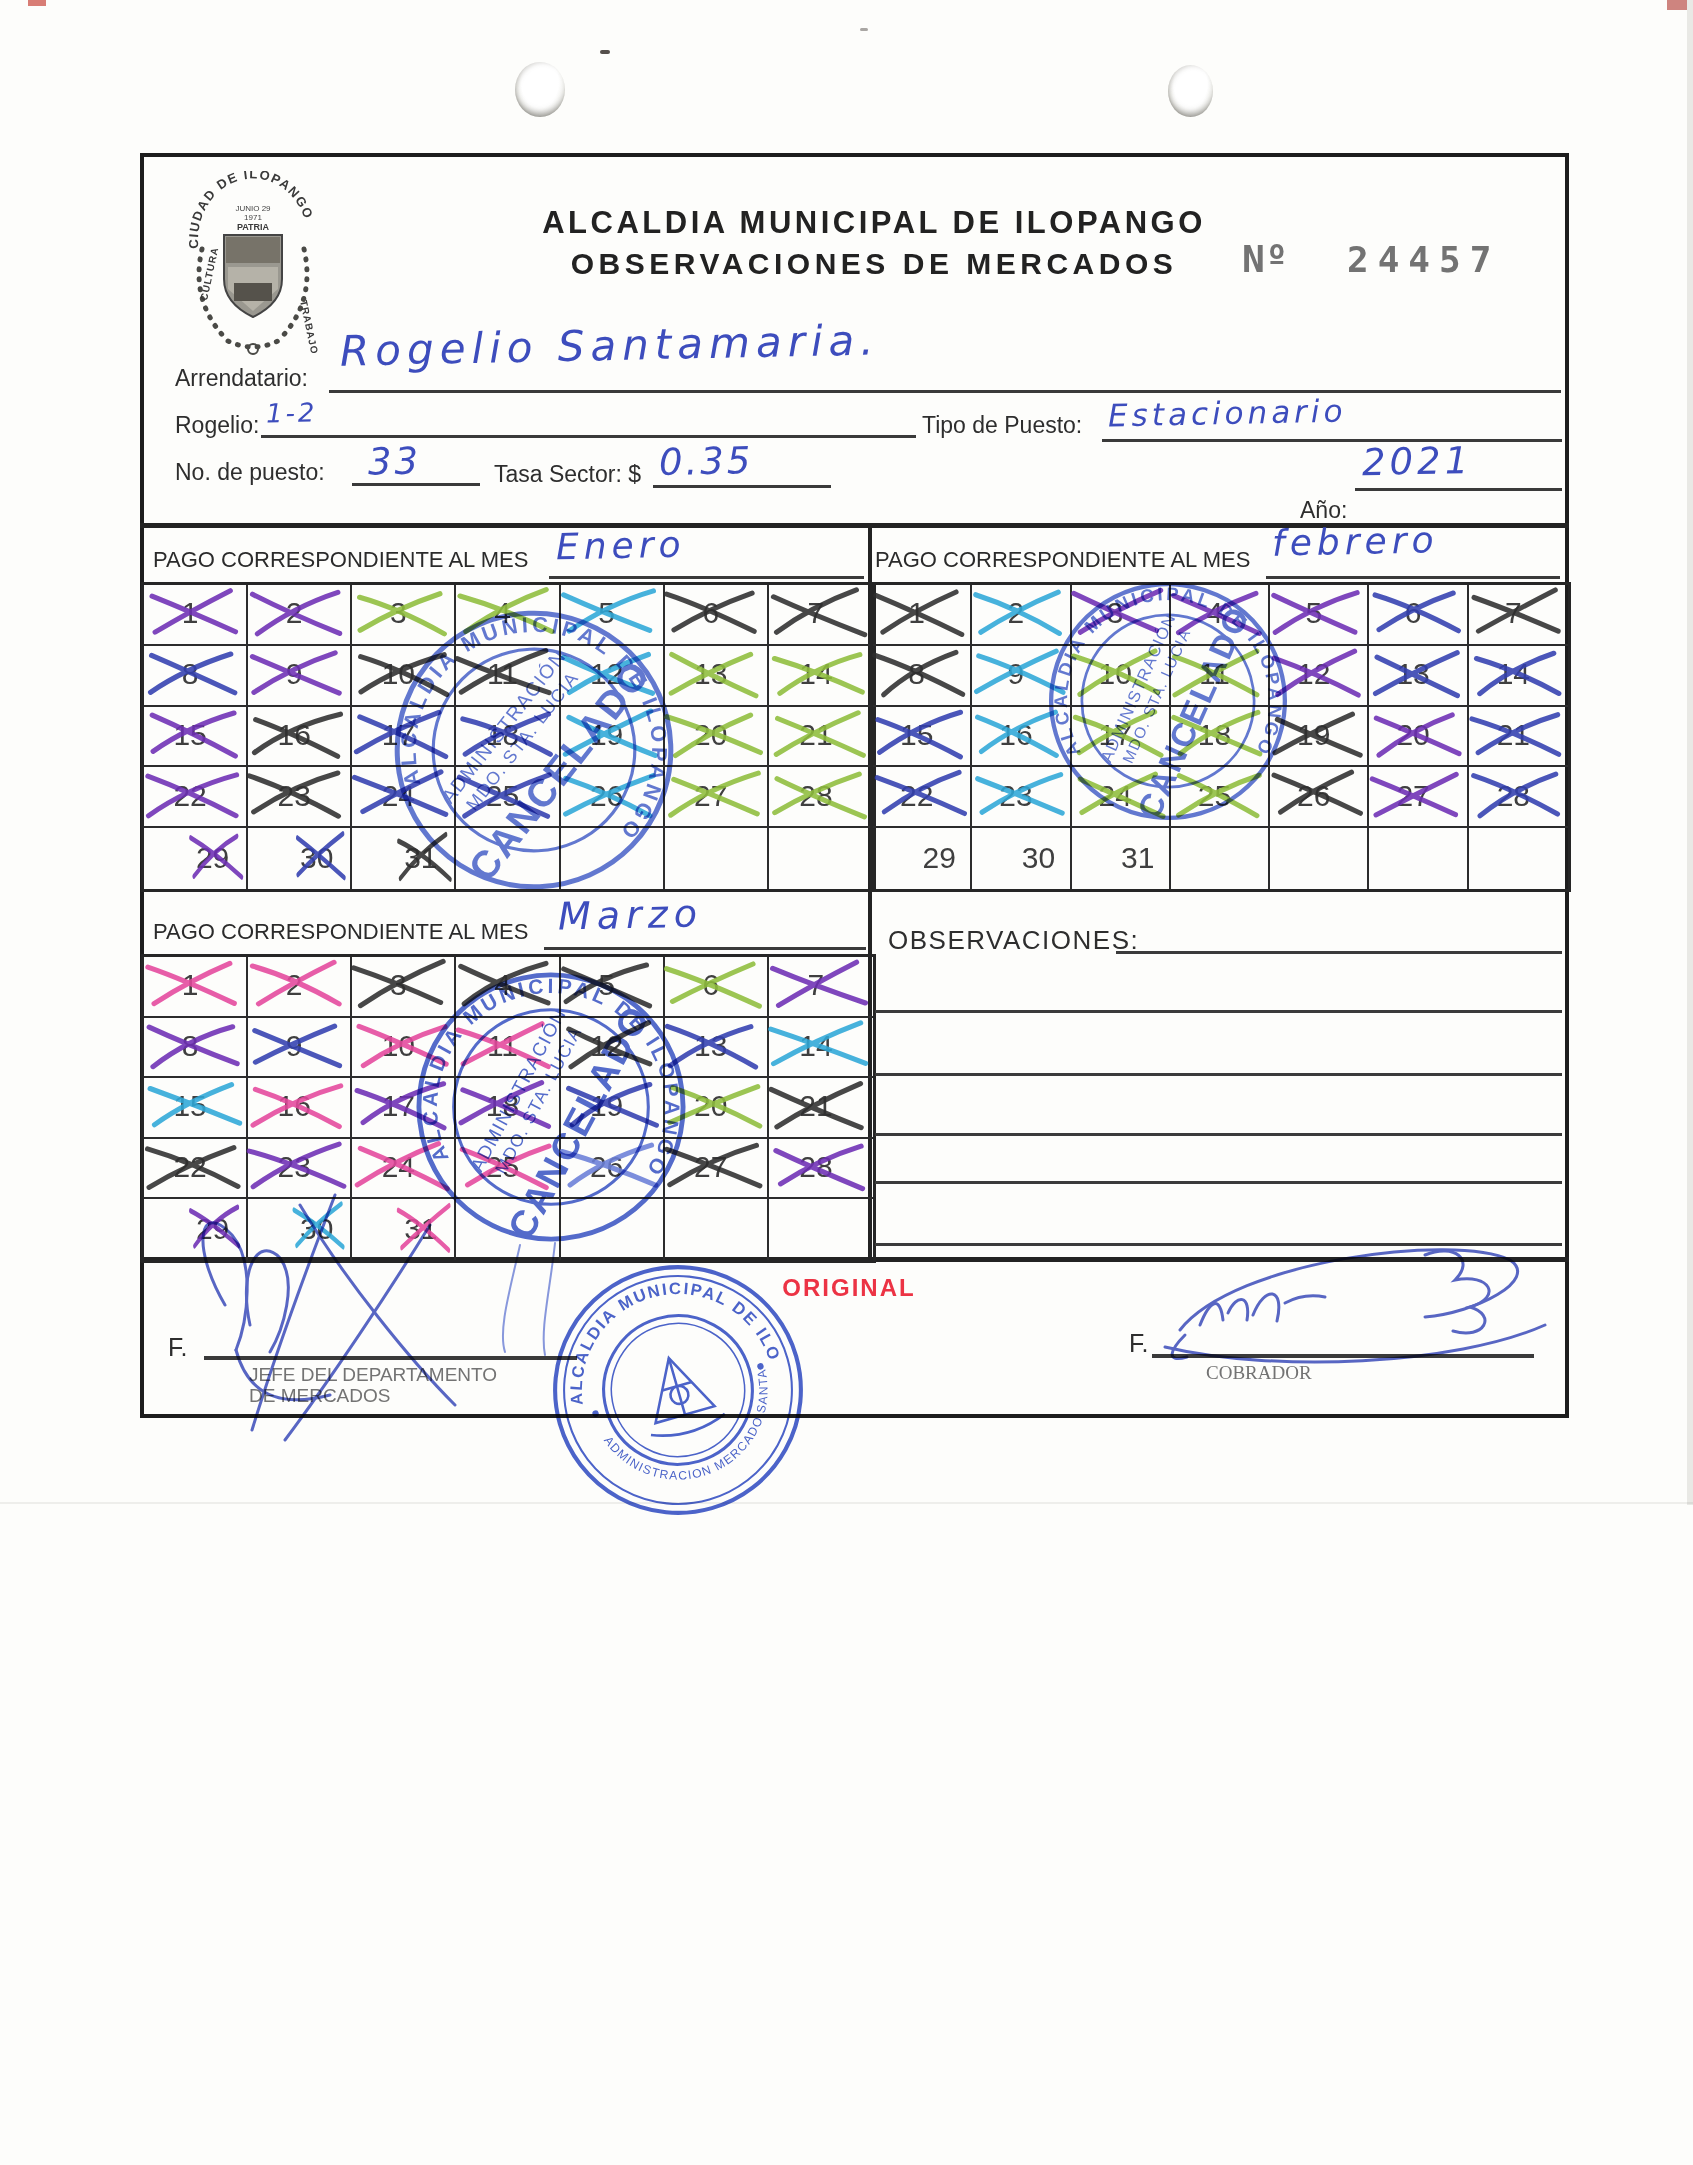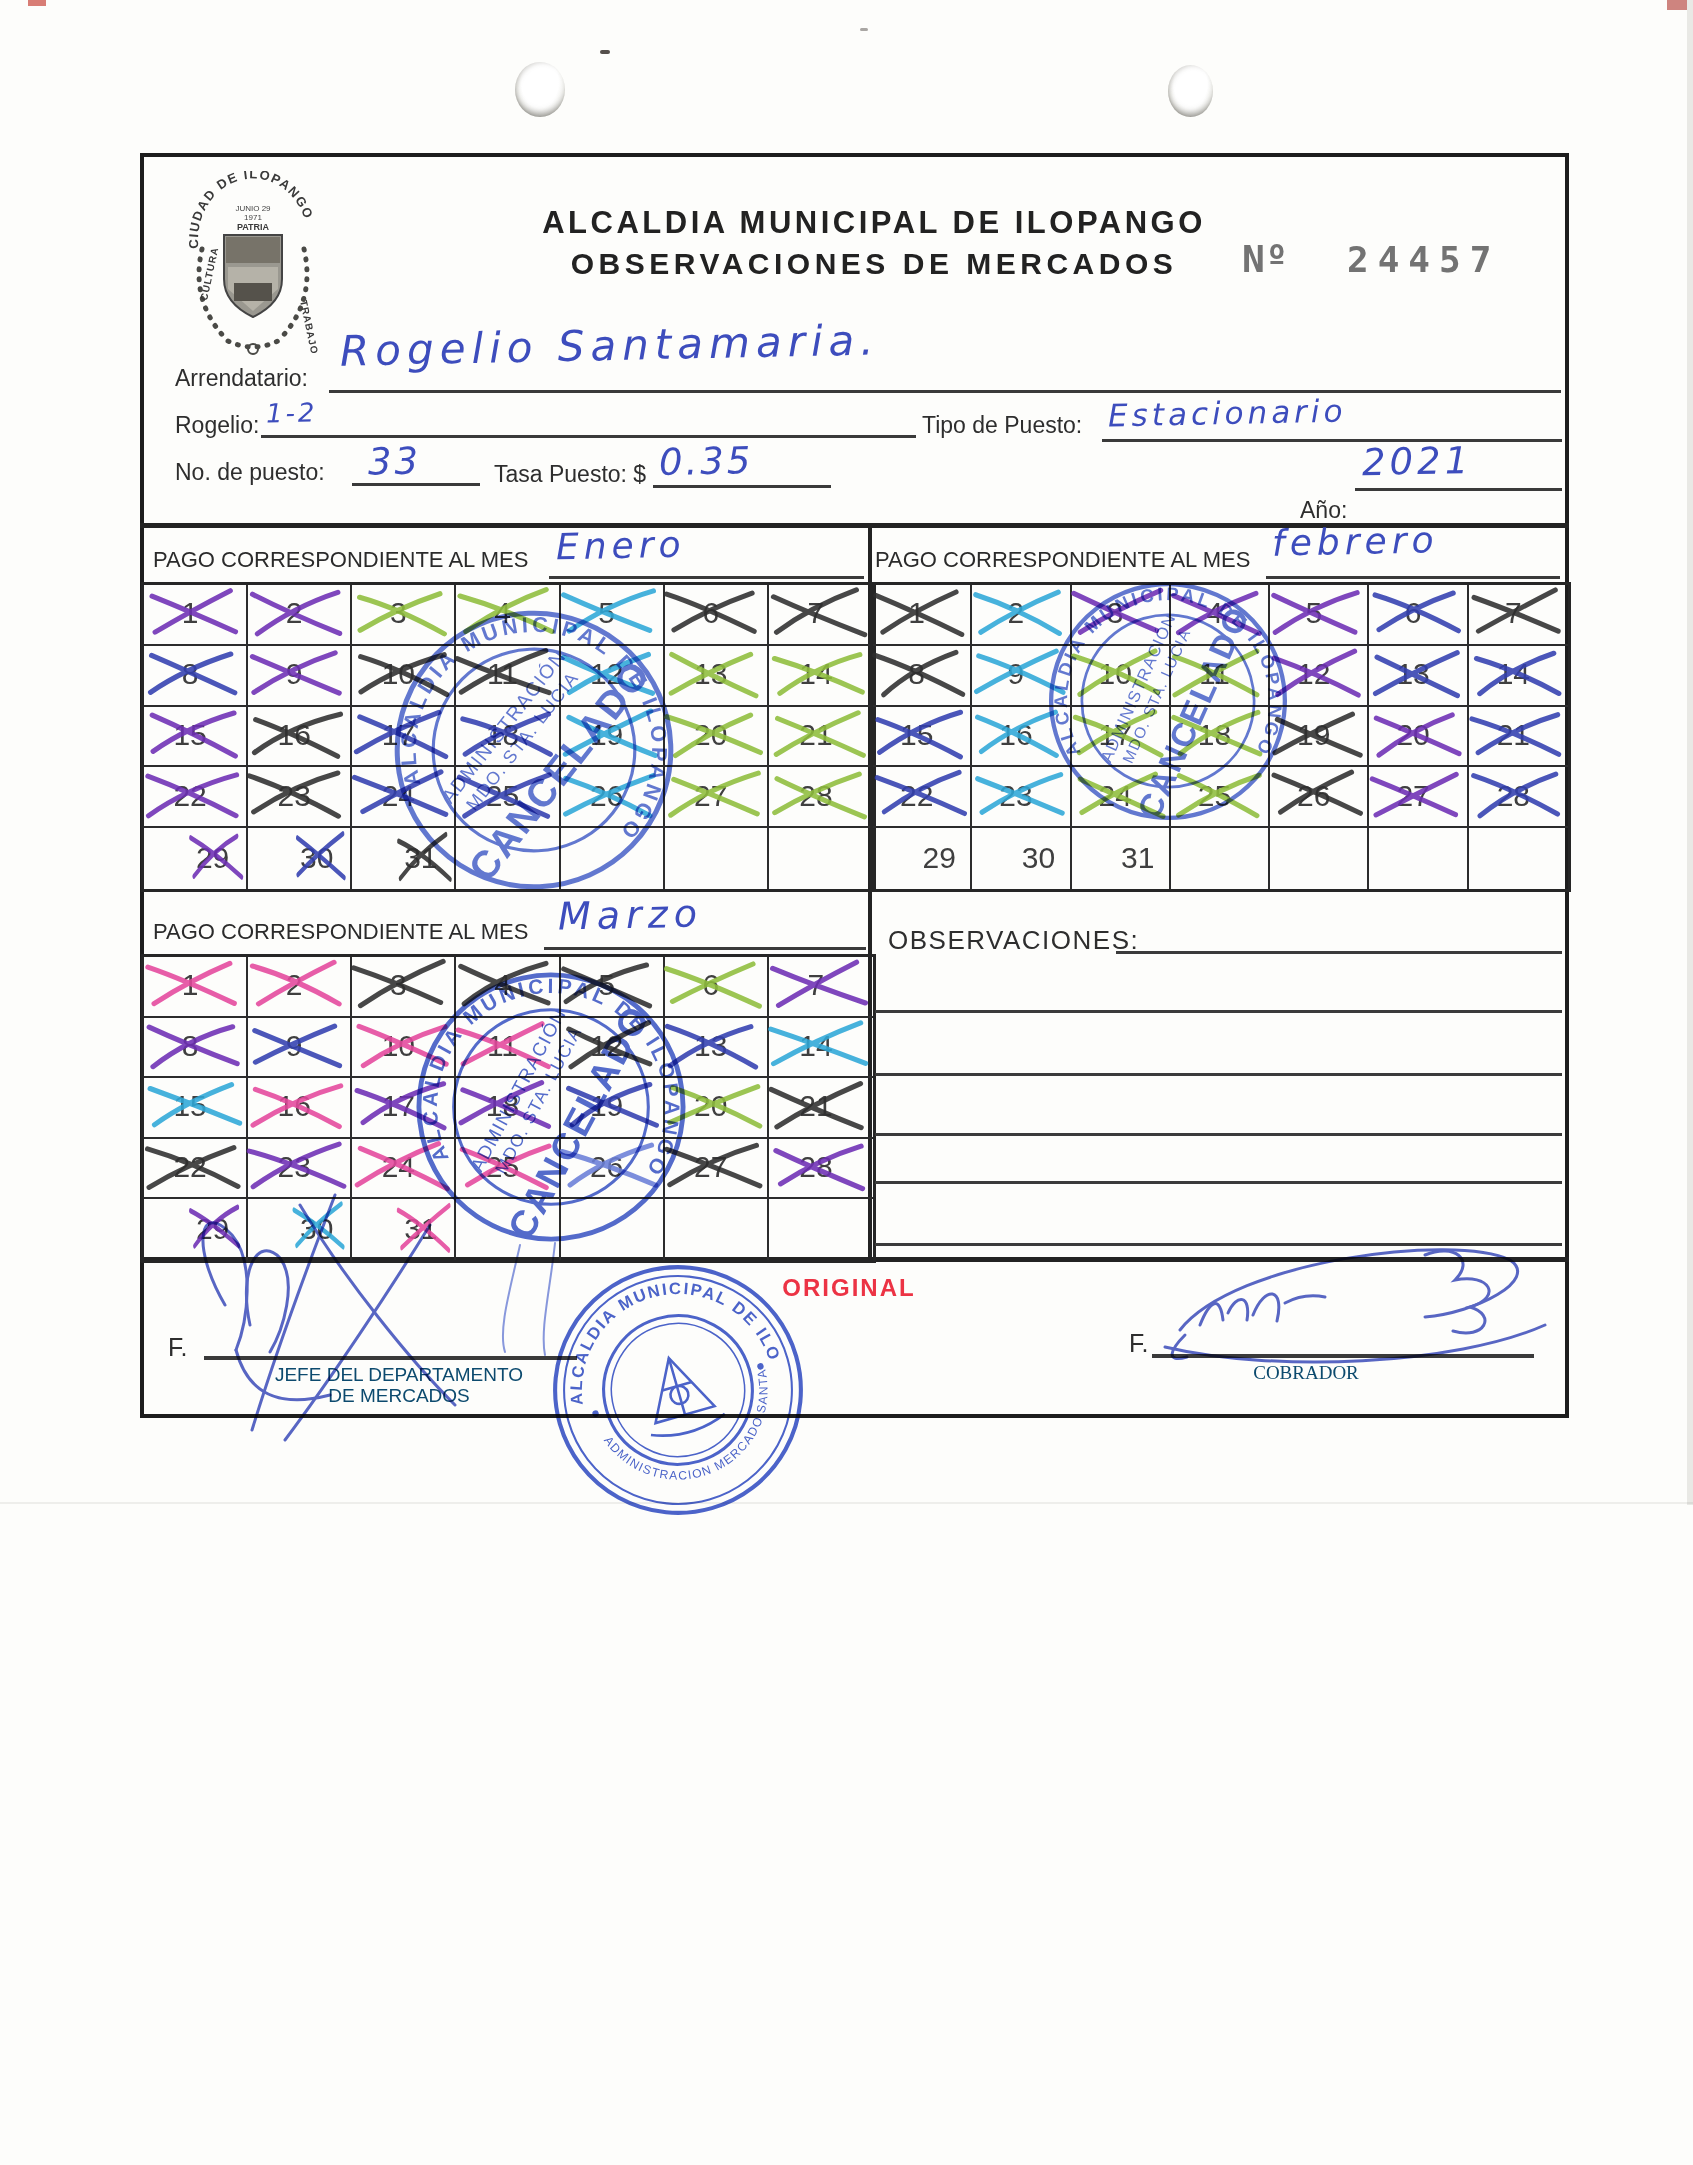--- a/index.html
+++ b/index.html
@@ -31,21 +31,21 @@
   .grid{position:absolute;display:grid;grid-template-columns:repeat(7,1fr);grid-template-rows:repeat(5,1fr);
         border:3px solid #262626;}
   .cell{position:relative;border-right:2px solid #2c2c2c;border-bottom:2px solid #2c2c2c;}
   .cell:nth-child(7n){border-right:none;}
   .cell:nth-child(n+29){border-bottom:none;margin-left:45px;}
   .daynum{position:absolute;left:0;right:10px;top:50%;transform:translateY(-54%);
           text-align:center;font-size:30px;color:#3f3f3f;}
   .cross-svg{position:absolute;left:0;top:0;width:100%;height:100%;overflow:visible;}
   .obsline{position:absolute;height:3px;background:#3b3b3b;}
   .original{font-size:24px;font-weight:bold;letter-spacing:2px;color:#ec3344;text-align:center;}
-  .rolelbl{font-size:19px;color:#0c4a6e;text-align:center;white-space:nowrap;}
+  .rolelbl{font-size:19px;color:#737373;white-space:nowrap;}
   .stamp{position:absolute;mix-blend-mode:multiply;}
   .sig{position:absolute;mix-blend-mode:multiply;overflow:visible;}
 </style>
 </head>
 <body>
 
 <div class="paper">
 
   <div class="corner-mark-l"></div>
   <div class="corner-mark-r"></div>
@@ -97,21 +97,21 @@
     <div class="uline" style="left:117px;top:278px;width:655px;"></div>
 
     <div class="abs lbl" style="left:778px;top:255px;">Tipo de Puesto:</div>
     <div class="abs hand" style="left:964px;top:238px;font-size:31px;letter-spacing:4px;">Estacionario</div>
     <div class="uline" style="left:958px;top:282px;width:460px;"></div>
 
     <div class="abs lbl" style="left:31px;top:302px;">No. de puesto:</div>
     <div class="abs hand" style="left:224px;top:283px;font-size:37px;letter-spacing:3px;">33</div>
     <div class="uline" style="left:208px;top:326px;width:128px;"></div>
 
-    <div class="abs lbl" style="left:350px;top:304px;">Tasa Puesto: $</div>
+    <div class="abs lbl" style="left:350px;top:304px;">Tasa Sector: $</div>
     <div class="abs hand" style="left:515px;top:283px;font-size:37px;letter-spacing:3px;">0.35</div>
     <div class="uline" style="left:509px;top:328px;width:178px;"></div>
 
     <div class="abs lbl" style="left:1156px;top:303px;margin-top:37px;">Año:</div>
     <div class="abs hand" style="left:1218px;top:283px;font-size:37px;letter-spacing:4px;">2021</div>
     <div class="uline" style="left:1211px;top:331px;width:207px;"></div>
 
     <div class="cal-top-border"></div>
     <div class="cal-vdiv"></div>
     <div class="cal-mid-border"></div>

